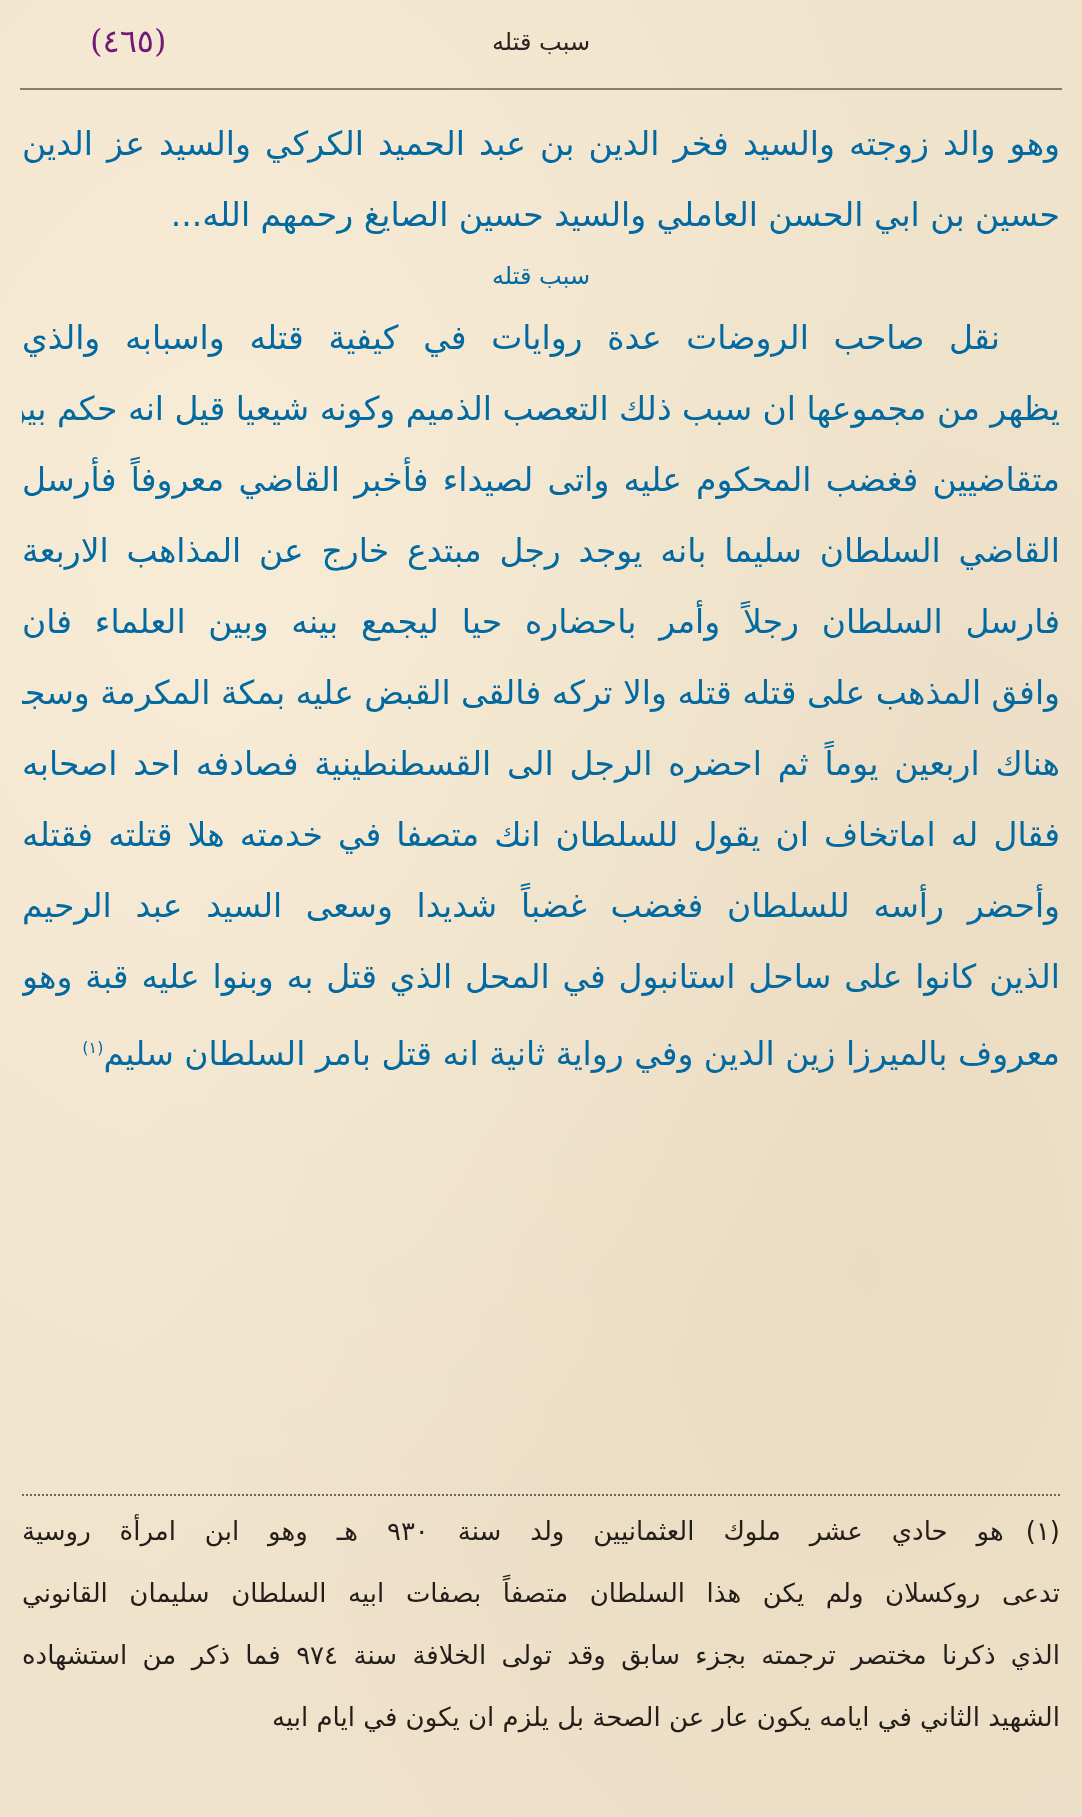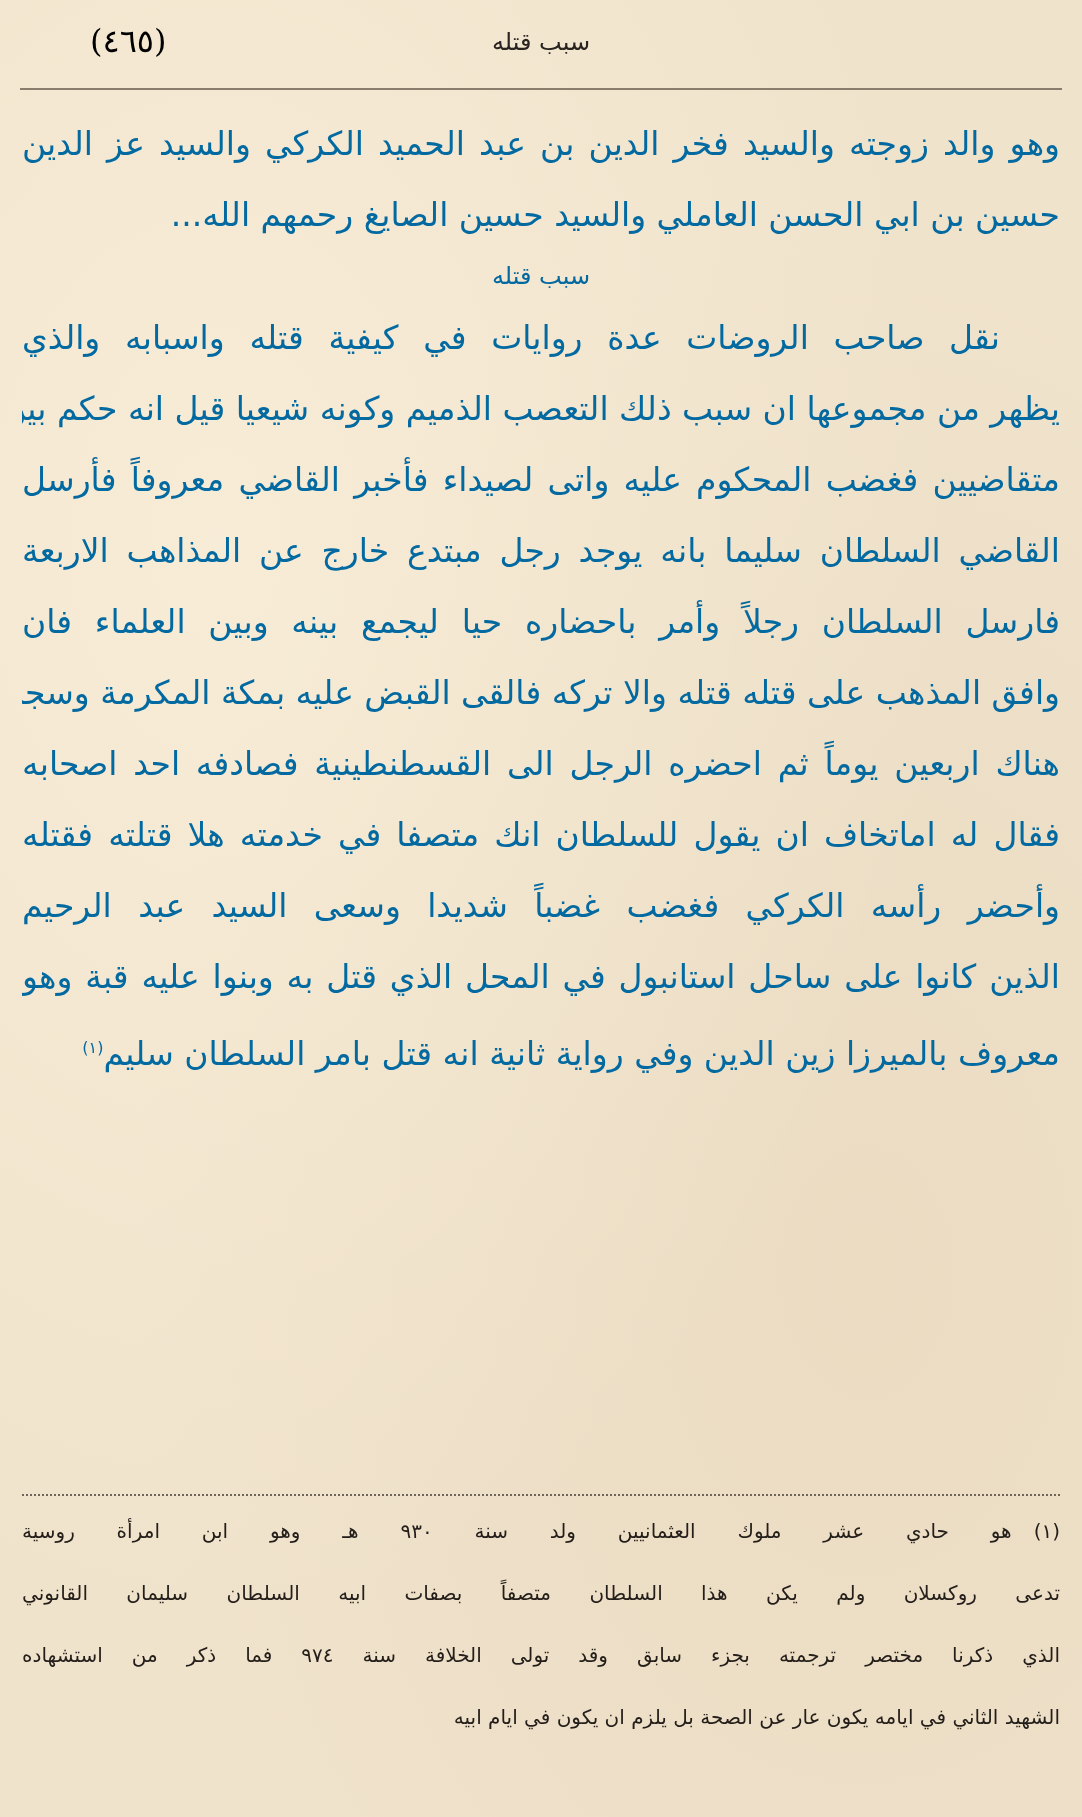--- a/index.html
+++ b/index.html
@@ -31,21 +31,21 @@
       right: 20px;
       top: 22px;
       height: 56px;
     }
     .page-number {
       position: absolute;
       left: 70px;
       top: 0;
       font-size: 32px;
       font-family: "DejaVu Serif", serif;
-      color: #000000;
+      color: #701a75;
       direction: rtl;
     }
     .running-title {
       position: absolute;
       left: 0;
       right: 0;
       top: 6px;
       text-align: center;
       font-size: 24px;
       direction: rtl;
@@ -99,21 +99,21 @@
       top: 1494px;
       height: 0;
       border-top: 2px dotted #6f6558;
     }
     .footnotes {
       position: absolute;
       left: 22px;
       right: 22px;
       top: 1500px;
       direction: rtl;
-      font-size: 20px;
+      font-size: 26px;
       line-height: 62px;
       color: #241e1a;
       text-align: justify;
       text-align-last: justify;
     }
     .footnotes .line {
       height: 62px;
     }
     .fn-number {
       margin-left: 22px;
@@ -135,21 +135,21 @@
     <span class="line last">حسين بن ابي الحسن العاملي والسيد حسين الصايغ رحمهم الله...</span>
     <span class="line center" style="height:52px; line-height:52px;">سبب قتله</span>
     <span class="line indent">نقل صاحب الروضات عدة روايات في كيفية قتله واسبابه والذي</span>
     <span class="line">يظهر من مجموعها ان سبب ذلك التعصب الذميم وكونه شيعيا قيل انه حكم بين</span>
     <span class="line">متقاضيين فغضب المحكوم عليه واتى لصيداء فأخبر القاضي معروفاً فأرسل</span>
     <span class="line">القاضي السلطان سليما بانه يوجد رجل مبتدع خارج عن المذاهب الاربعة</span>
     <span class="line">فارسل السلطان رجلاً وأمر باحضاره حيا ليجمع بينه وبين العلماء فان</span>
     <span class="line">وافق المذهب على قتله قتله والا تركه فالقى القبض عليه بمكة المكرمة وسجن</span>
     <span class="line">هناك اربعين يوماً ثم احضره الرجل الى القسطنطينية فصادفه احد اصحابه</span>
     <span class="line">فقال له اماتخاف ان يقول للسلطان انك متصفا في خدمته هلا قتلته فقتله</span>
-    <span class="line">وأحضر رأسه الكركي فغضب غضباً شديدا وسعى السيد عبد الرحيم</span>
+    <span class="line">وأحضر رأسه للسلطان فغضب غضباً شديدا وسعى السيد عبد الرحيم</span>
     <span class="line">الذين كانوا على ساحل استانبول في المحل الذي قتل به وبنوا عليه قبة وهو</span>
     <span class="line last"><span>معروف بالميرزا زين الدين وفي رواية ثانية انه قتل بامر السلطان سليم</span><span class="footnote-mark">(١)</span></span>
   </div>
 
   <div class="footnote-rule"></div>
 
   <div class="footnotes">
     <span class="line"><span class="fn-number">(١)</span><span>هو حادي عشر ملوك العثمانيين ولد سنة ٩٣٠ هـ وهو ابن امرأة روسية</span></span>
     <span class="line">تدعى روكسلان ولم يكن هذا السلطان متصفاً بصفات ابيه السلطان سليمان القانوني</span>
     <span class="line">الذي ذكرنا مختصر ترجمته بجزء سابق وقد تولى الخلافة سنة ٩٧٤ فما ذكر من استشهاده</span>

